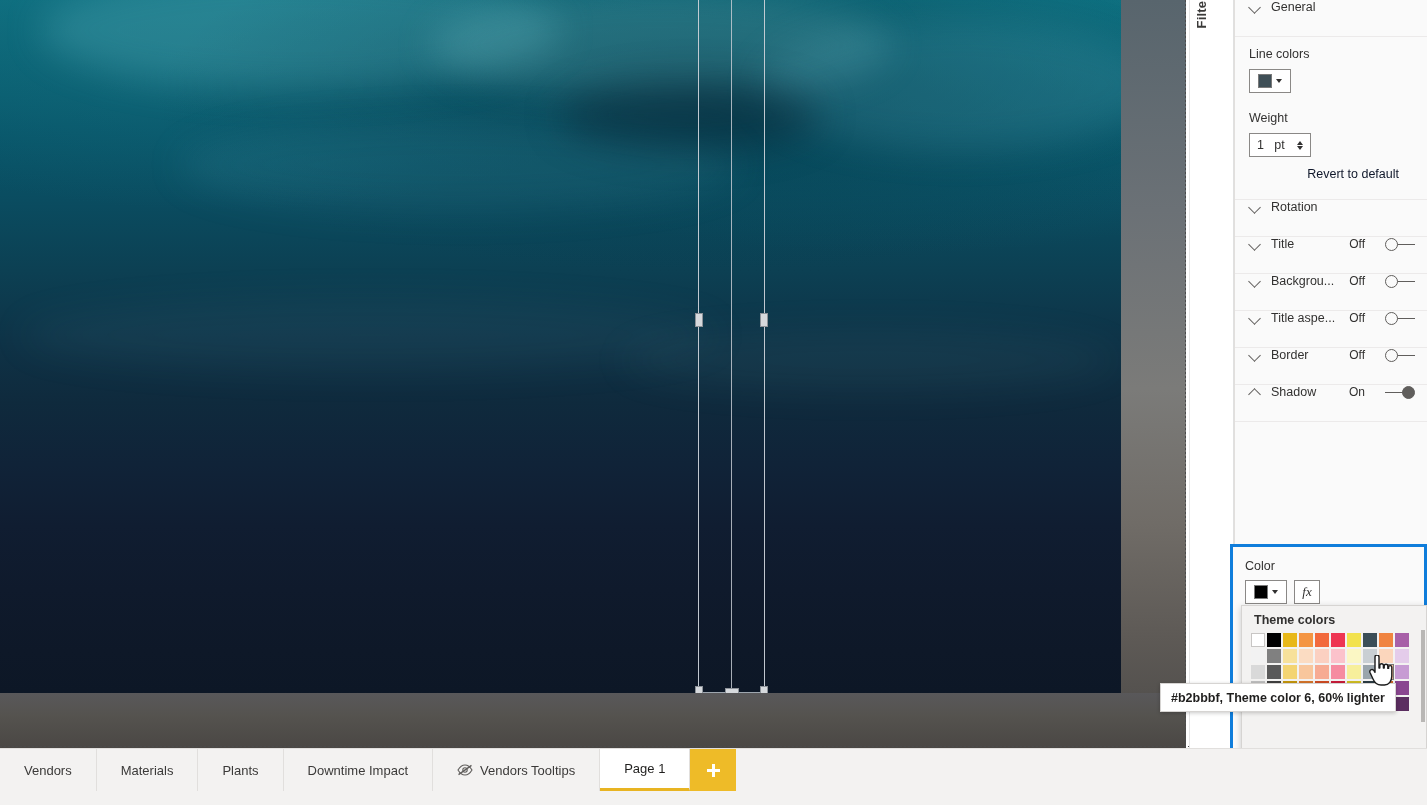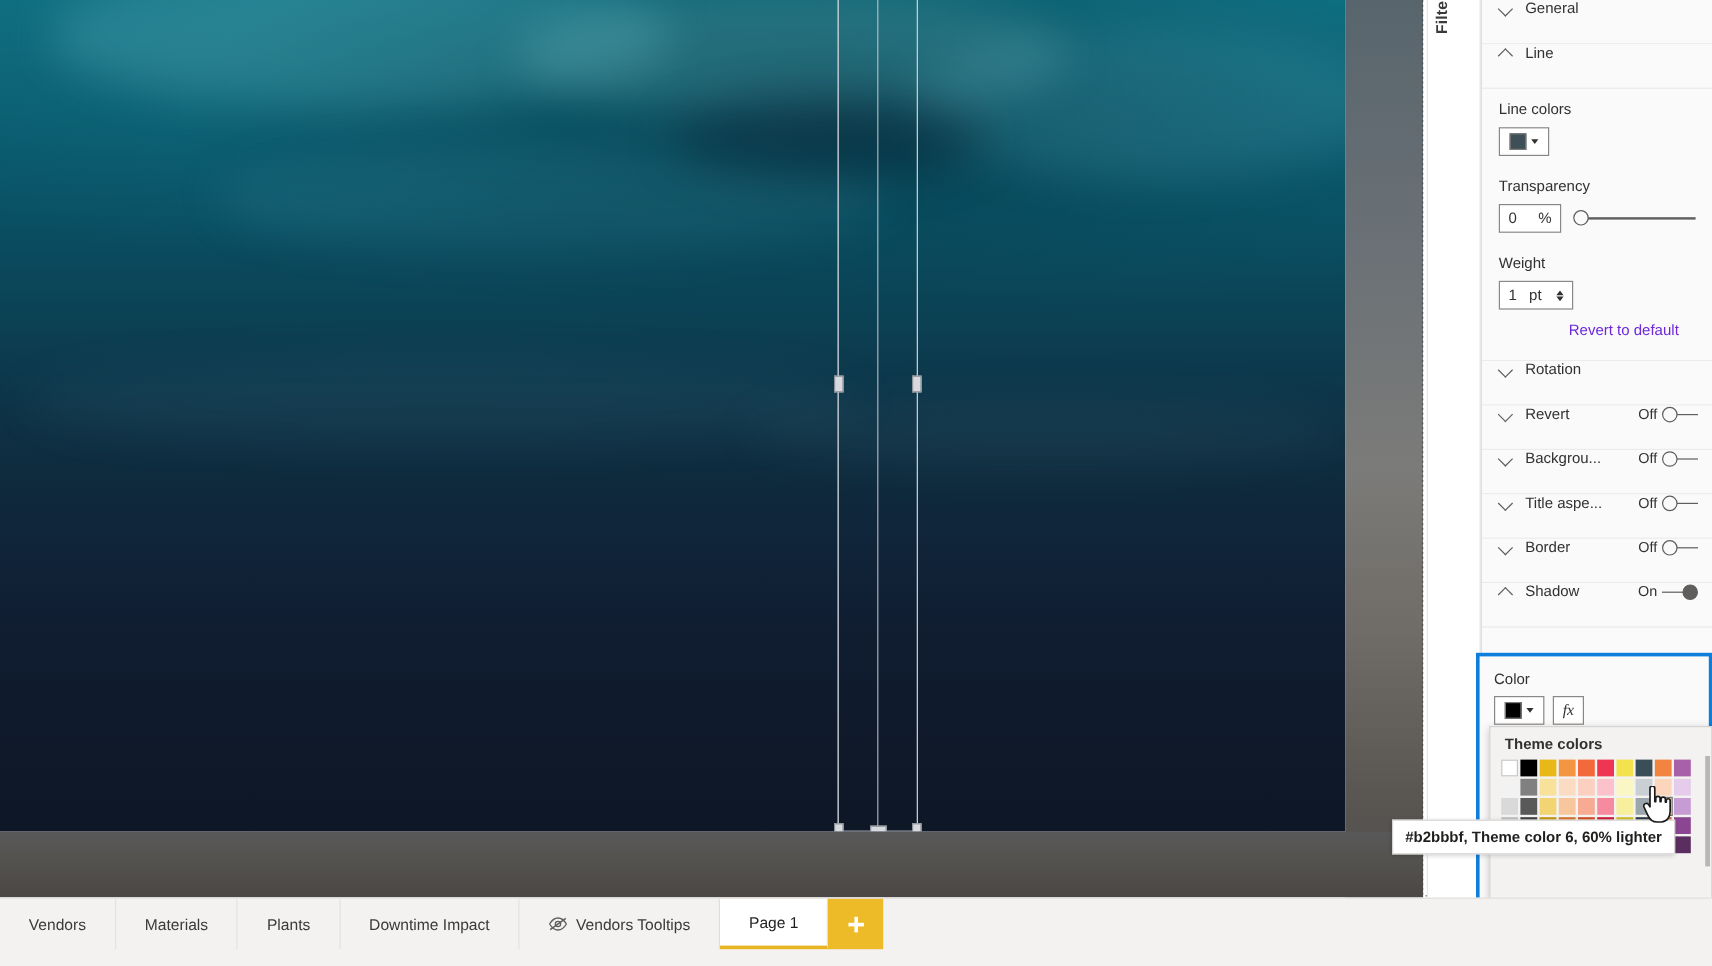--- a/index.html
+++ b/index.html
@@ -111,21 +111,21 @@
     position: relative;
   }
   .chev::before {
     content: ""; position: absolute; left: 1px; top: 3px;
     width: 8px; height: 8px;
     border-right: 1.3px solid #605e5c; border-bottom: 1.3px solid #605e5c;
     transform: rotate(45deg);
   }
   .chev.up::before { transform: rotate(-135deg); top: 5px; }
   .sec-label { font-size: 12.5px; color: #323130; flex: 1 1 auto; white-space: nowrap; }
-  .toggle-wrap { display: flex; align-items: center; gap: 4px; }
+  .toggle-wrap { display: flex; align-items: center; gap: 20px; }
   .toggle-state { font-size: 12px; color: #323130; }
   .switch { position: relative; width: 30px; height: 13px; }
   .switch .track {
     position: absolute; top: 6px; left: 8px; width: 22px; height: 1.6px; background: #605e5c;
   }
   .switch .knob {
     position: absolute; top: 0; left: 0; width: 13px; height: 13px;
     border-radius: 50%; border: 1.6px solid #605e5c; background: #fafafa;
   }
   .switch.on .track { left: 0; width: 22px; }
@@ -161,21 +161,21 @@
     border-radius: 50%; border: 1.6px solid #605e5c; background: #fafafa;
   }
   .spin { display: flex; flex-direction: column; gap: 1px; margin-left: 2px; }
   .spin i {
     width: 0; height: 0; border-left: 3.5px solid transparent;
     border-right: 3.5px solid transparent; display: block;
   }
   .spin i.up { border-bottom: 4px solid #323130; }
   .spin i.dn { border-top: 4px solid #323130; }
   .revert {
-    text-align: right; font-size: 12.5px; color: #6d28d9; padding: 6px 14px 12px 0;
+    text-align: right; font-size: 12.5px; color: #0f172a; padding: 6px 14px 12px 0;
     cursor: pointer;
   }
 
   
   .shadow-block {
     position: absolute; left: 1230px; top: 544px; width: 197px; height: 233px;
     border: 3px solid #0f7ddb; background: #fafafa;
   }
   .shadow-inner { position: relative; width: 100%; height: 100%; overflow: visible; }
   .color-field { padding: 12px 0 0 12px; }
@@ -299,43 +299,26 @@
     <span class="filters-label">Filters</span>
   </div>
 
   <div class="format-pane">
 
     <div class="sec-row">
       <span class="chev"></span>
       <span class="sec-label">General</span>
     </div>
 
-    <div class="sec-row">
-      <span class="chev up"></span>
-      <span class="sec-label">Line</span>
-    </div>
     <div class="sec-body">
       <div class="field-block">
         <div class="field-label">Line colors</div>
         <div class="color-btn">
           <span class="color-chip" id="line-color-chip" style="background: rgb(63, 79, 87);"></span>
           <span class="caret-dn"></span>
-        </div>
-      </div>
-      <div class="field-block">
-        <div class="field-label">Transparency</div>
-        <div class="num-row">
-          <div class="num-box">
-            <span>0</span>
-            <span class="unit">%</span>
-          </div>
-          <div class="slider">
-            <div class="rail"></div>
-            <div class="thumb"></div>
-          </div>
         </div>
       </div>
       <div class="field-block" style="margin-bottom:4px;">
         <div class="field-label">Weight</div>
         <div class="num-box" style="width:62px;">
           <span>1</span>
           <span class="unit">pt</span>
           <span class="spin">
             <i class="up"></i>
             <i class="dn"></i>
@@ -345,21 +328,21 @@
       <div class="revert">Revert to default</div>
     </div>
 
     <div class="sec-row">
       <span class="chev"></span>
       <span class="sec-label">Rotation</span>
     </div>
 
     <div class="sec-row">
       <span class="chev"></span>
-      <span class="sec-label">Revert</span>
+      <span class="sec-label">Title</span>
       <span class="toggle-wrap">
         <span class="toggle-state">Off</span>
         <span class="switch">
           <span class="track"></span>
           <span class="knob"></span>
         </span>
       </span>
     </div>
 
     <div class="sec-row">

